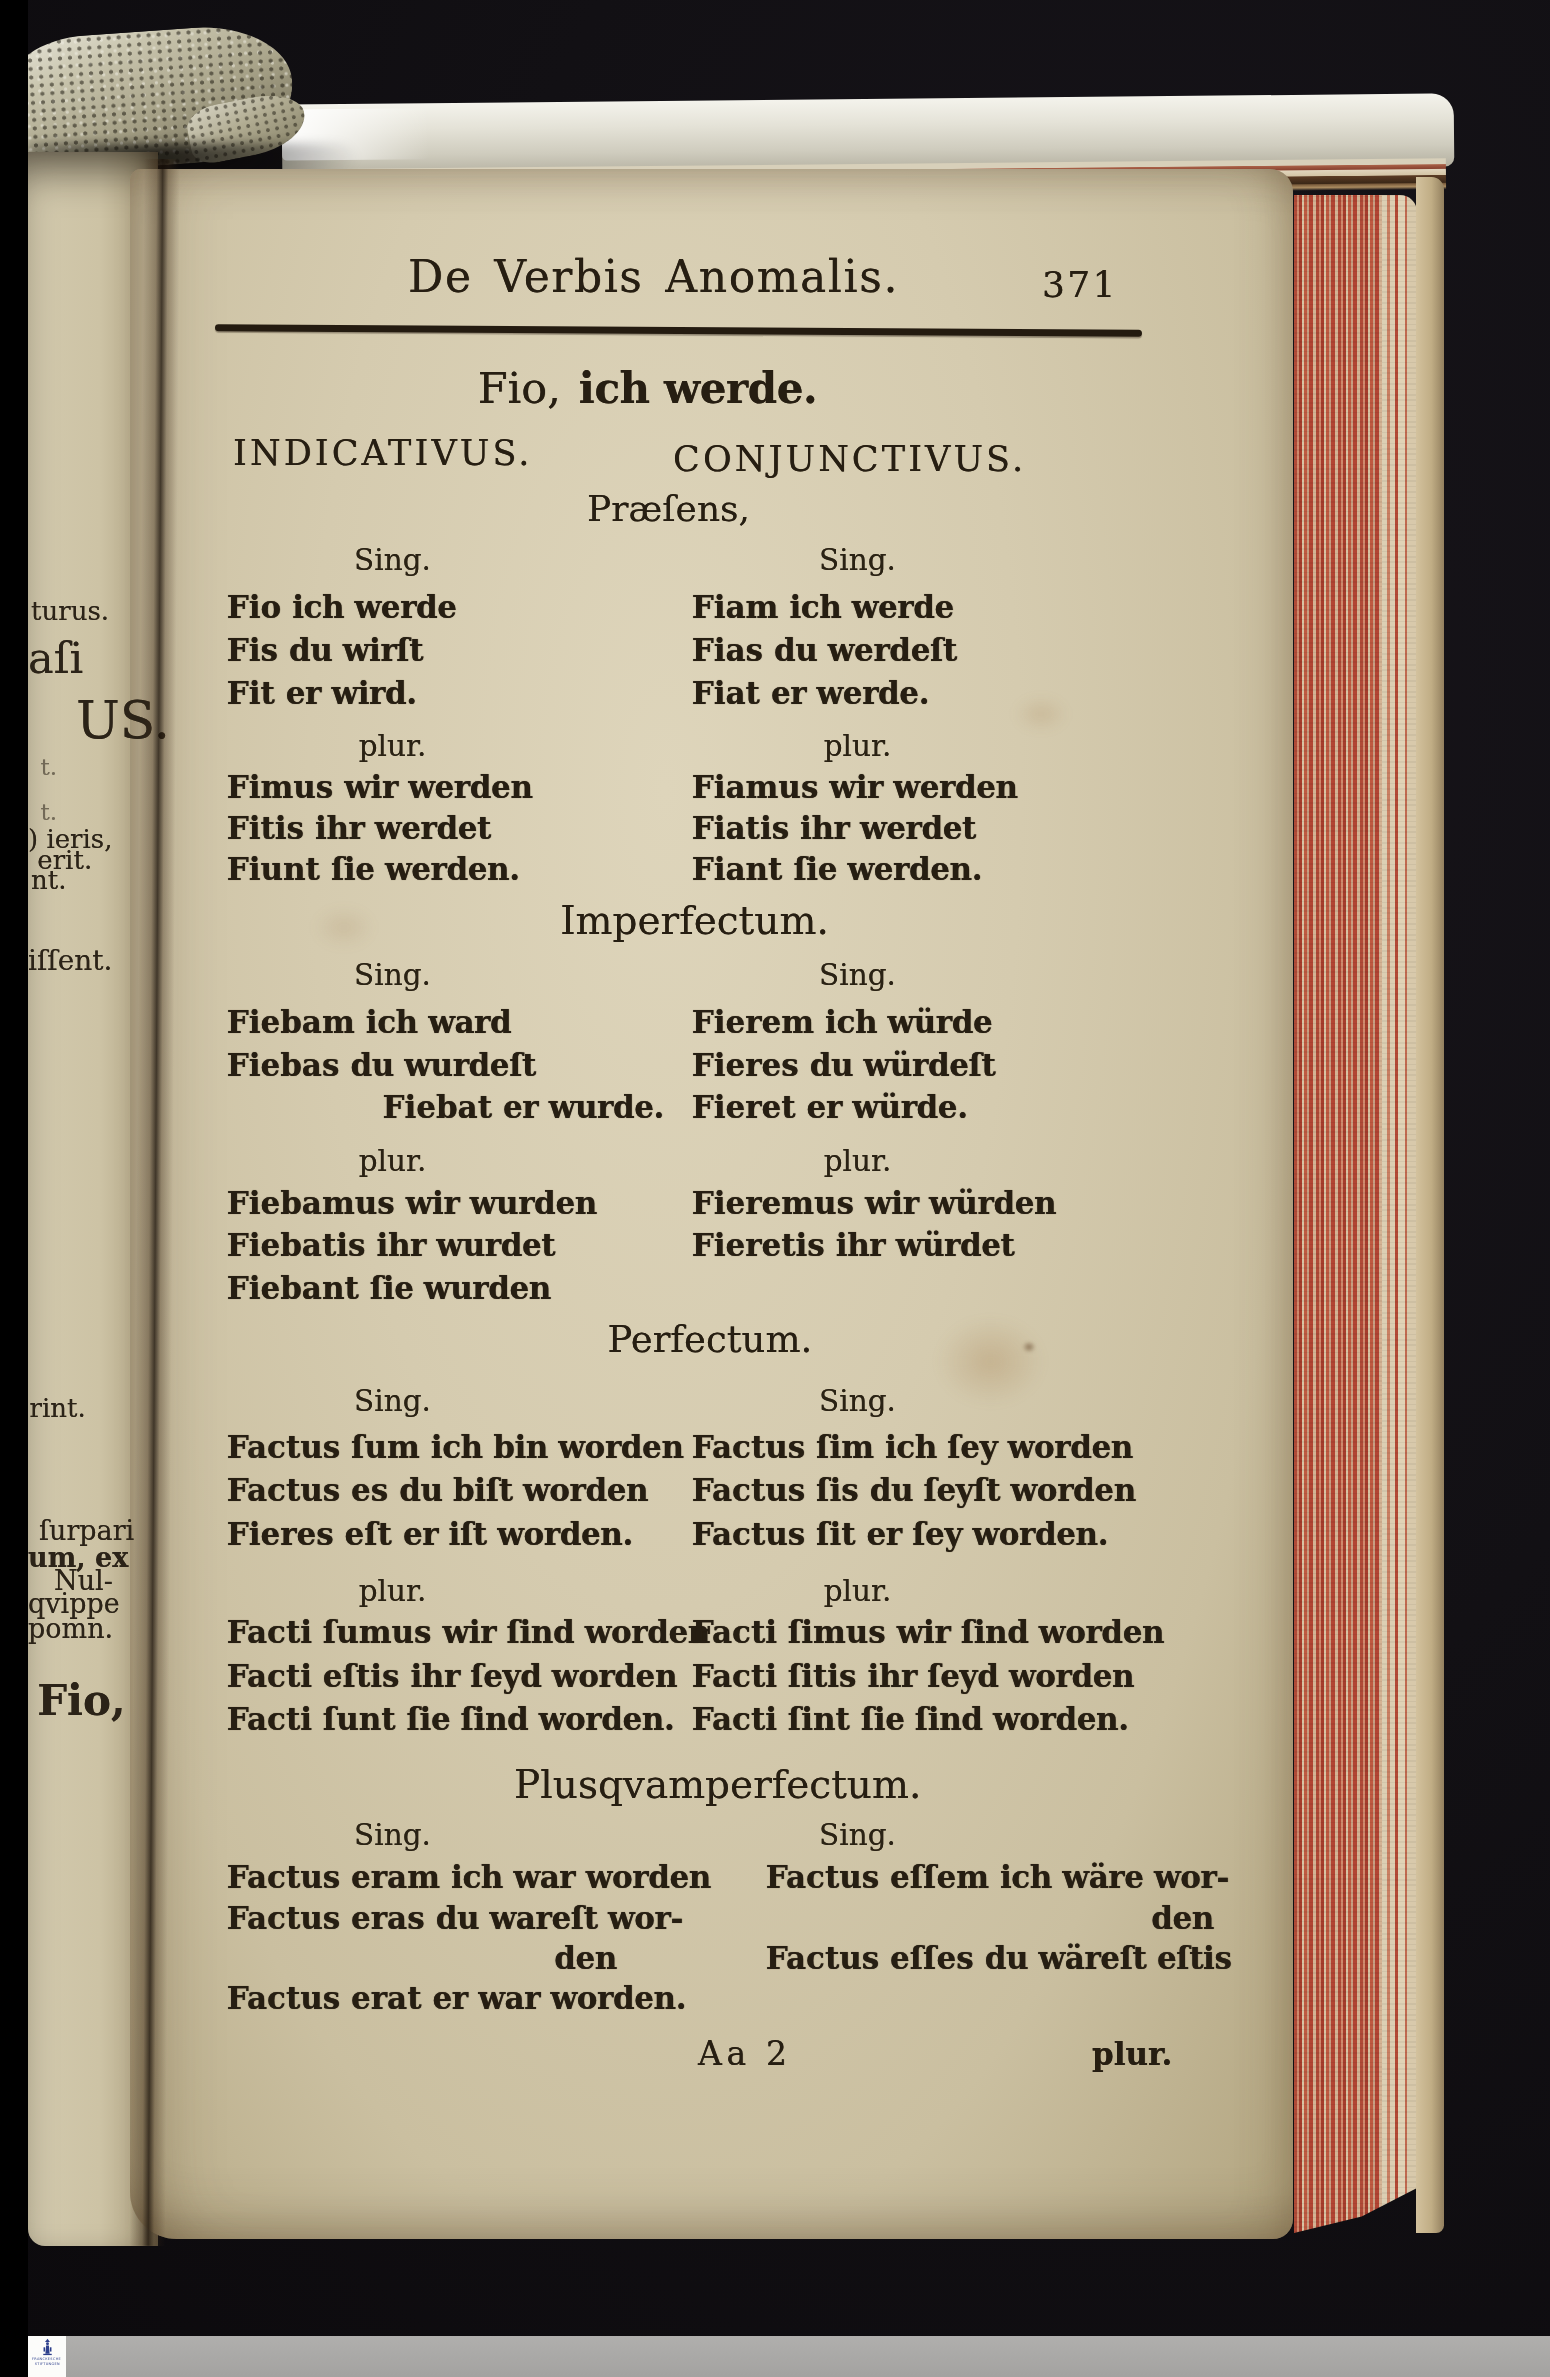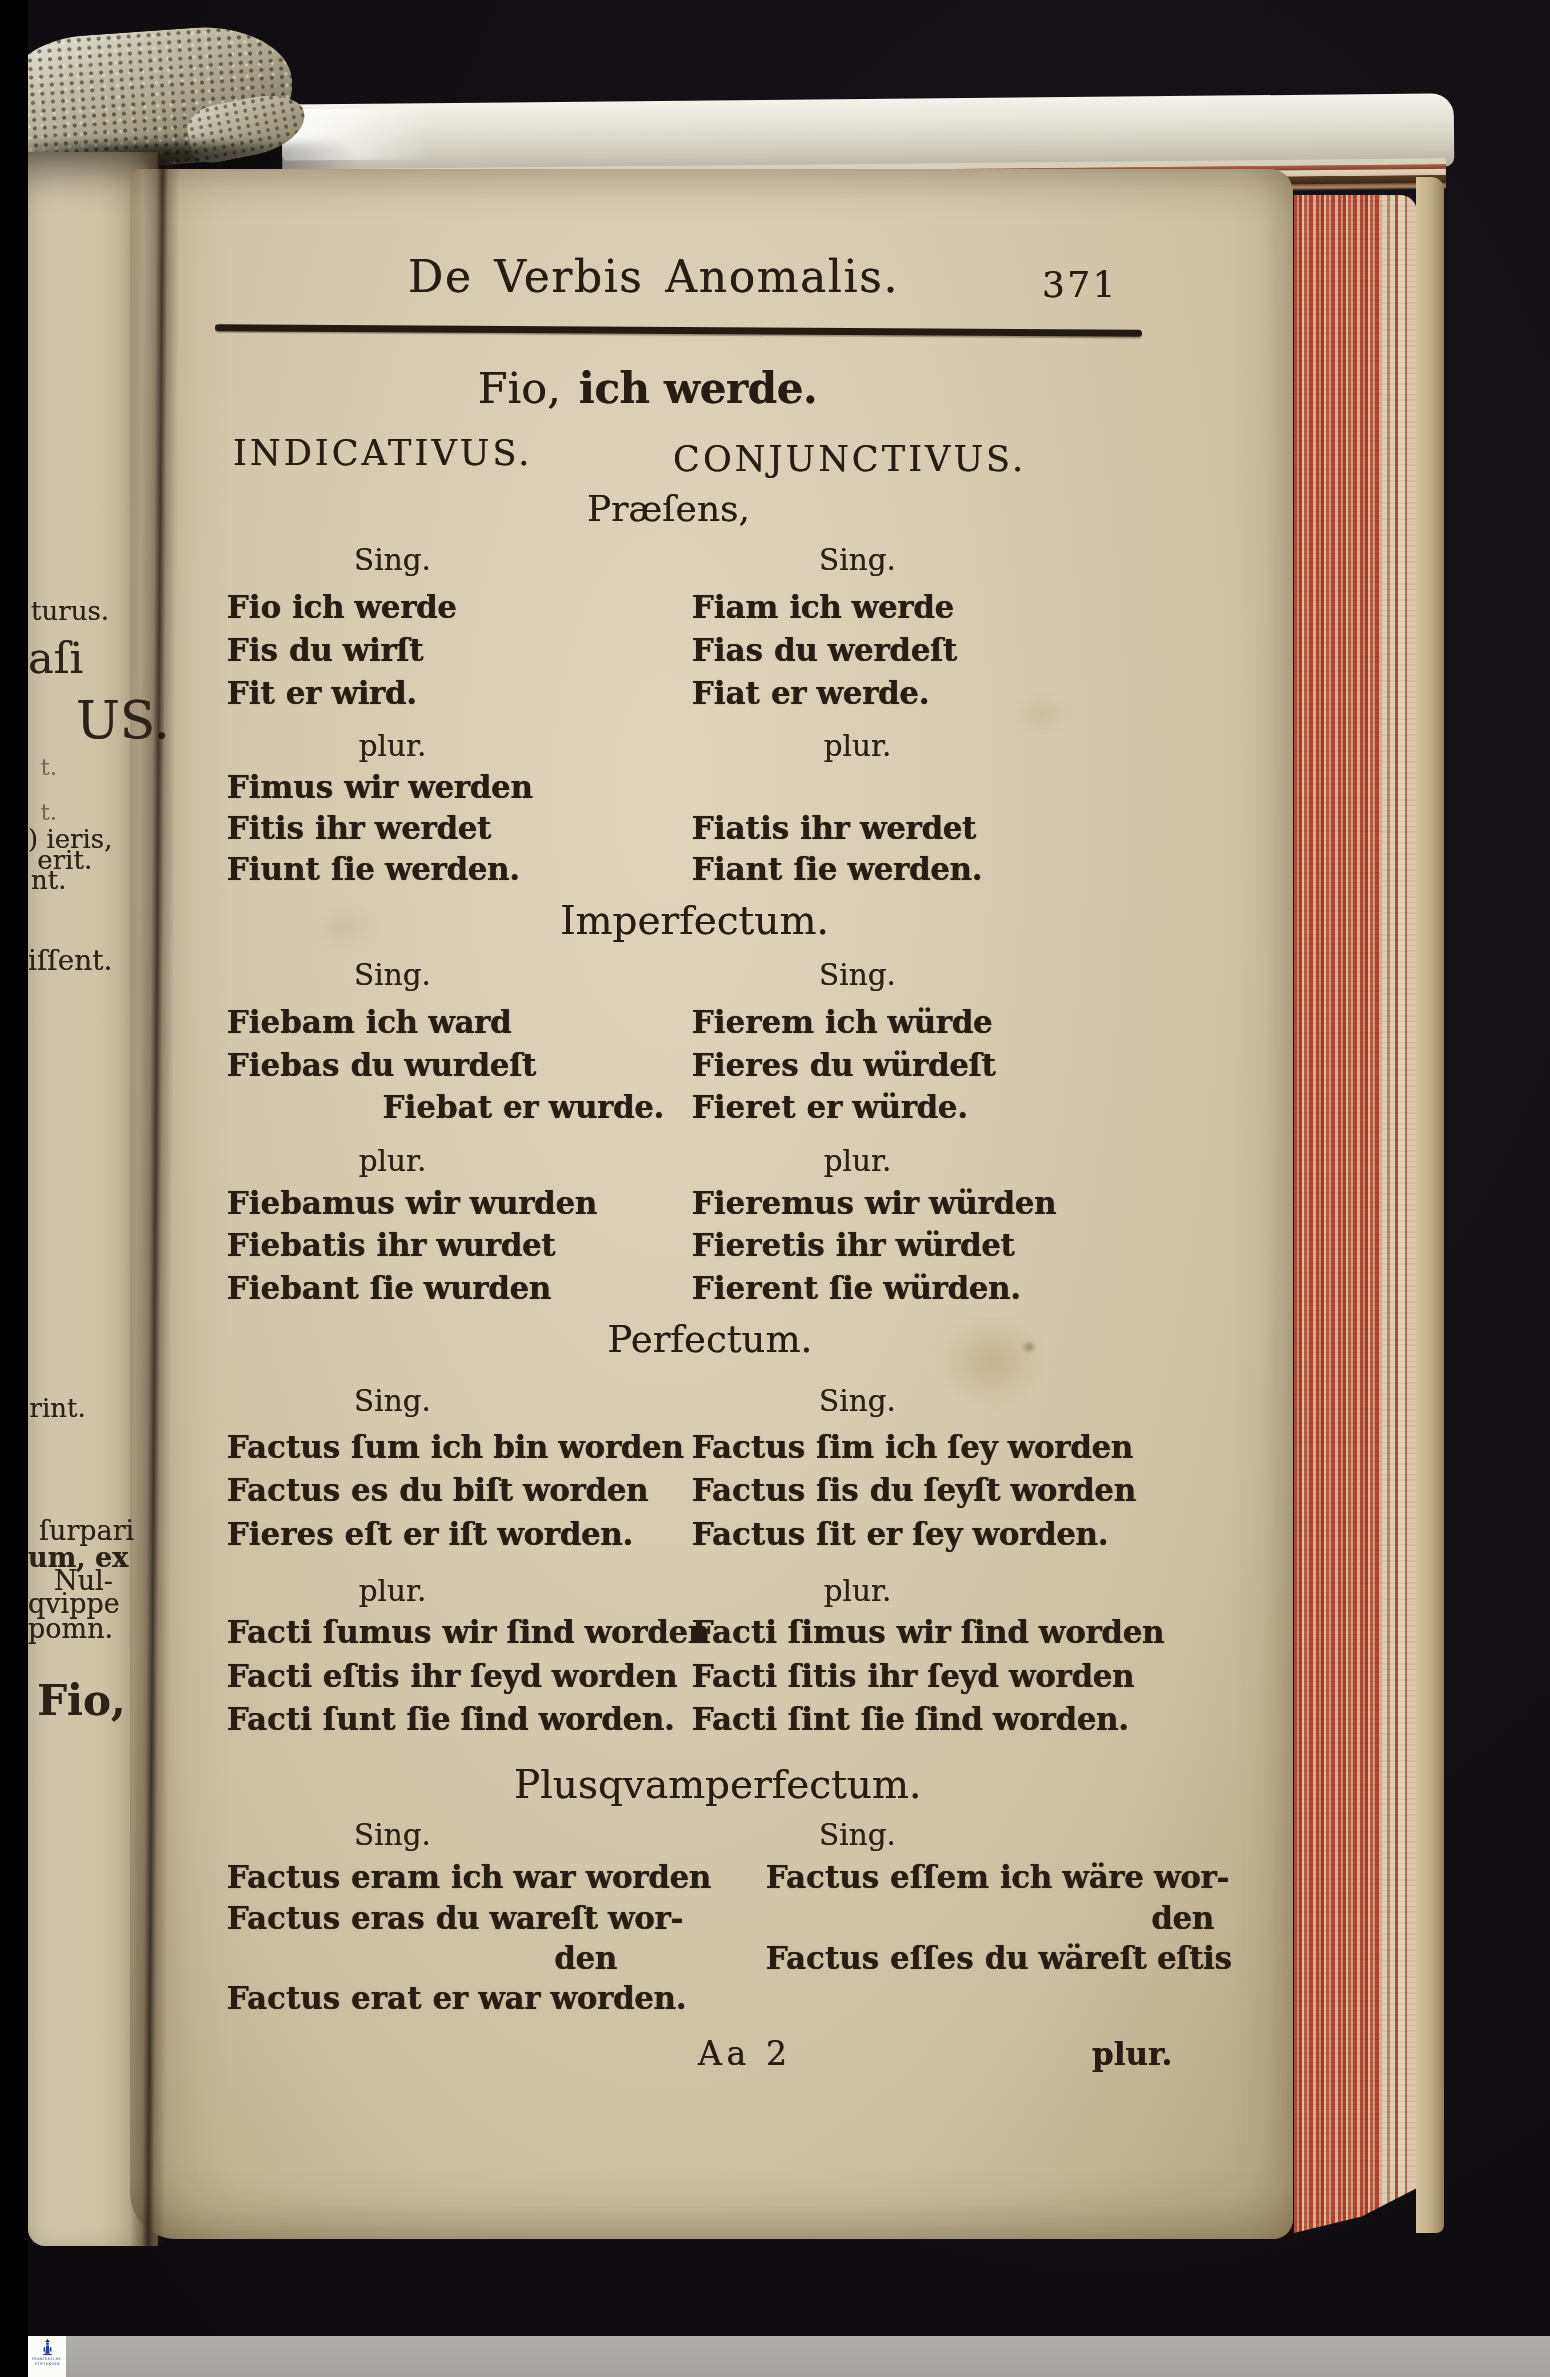--- a/index.html
+++ b/index.html
@@ -151,20 +151,21 @@
           <div class="row" style="top: 600px;"><span class="la">Fimus</span><span class="de">wir werden</span></div>
           <div class="row" style="top: 641px;"><span class="la">Fitis</span><span class="de">ihr werdet</span></div>
           <div class="row" style="top: 682px;"><span class="la">Fiunt</span><span class="de">ſie werden.</span></div>
         </div>
         <div class="col col-right" style="left: 557px; width: 589px;">
           <div class="num-label" style="top: 374px;">Sing.</div>
           <div class="row" style="top: 420px;"><span class="la">Fiam</span><span class="de">ich werde</span></div>
           <div class="row" style="top: 463px;"><span class="la">Fias</span><span class="de">du werdeſt</span></div>
           <div class="row" style="top: 506px;"><span class="la">Fiat</span><span class="de">er werde.</span></div>
           <div class="num-label" style="top: 560px;">plur.</div>
+          <div class="row" style="top: 600px;"><span class="la">Fiamus</span><span class="de">wir werden</span></div>
           <div class="row" style="top: 641px;"><span class="la">Fiatis</span><span class="de">ihr werdet</span></div>
           <div class="row" style="top: 682px;"><span class="la">Fiant</span><span class="de">ſie werden.</span></div>
         </div>
         <div class="sec-heading" style="top: 729px; font-size: 39px; transform: translateX(-17px);">Imperfectum.</div>
         <div class="col col-left" style="left: 92px; width: 442px;">
           <div class="num-label" style="top: 789px;">Sing.</div>
           <div class="row" style="top: 835px;"><span class="la">Fiebam</span><span class="de">ich ward</span></div>
           <div class="row" style="top: 878px;"><span class="la">Fiebas</span><span class="de">du wurdeſt</span></div>
           <div class="row" style="top: 920px; text-align: right;"><span class="la">Fiebat</span><span class="de">er wurde.</span></div>
           <div class="num-label" style="top: 975px;">plur.</div>
@@ -173,21 +174,20 @@
           <div class="row" style="top: 1101px;"><span class="la">Fiebant</span><span class="de">ſie wurden</span></div>
         </div>
         <div class="col col-right" style="left: 557px; width: 589px;">
           <div class="num-label" style="top: 789px;">Sing.</div>
           <div class="row" style="top: 835px;"><span class="la">Fierem</span><span class="de">ich würde</span></div>
           <div class="row" style="top: 878px;"><span class="la">Fieres</span><span class="de">du würdeſt</span></div>
           <div class="row" style="top: 920px;"><span class="la">Fieret</span><span class="de">er würde.</span></div>
           <div class="num-label" style="top: 975px;">plur.</div>
           <div class="row" style="top: 1016px;"><span class="la">Fieremus</span><span class="de">wir würden</span></div>
           <div class="row" style="top: 1058px;"><span class="la">Fieretis</span><span class="de">ihr würdet</span></div>
-          <div class="row" style="top: 1101px;"><span class="la">Fierent</span><span class="de">ſie würden.</span></div>
         </div>
         <div class="sec-heading" style="top: 1149px; font-size: 37px; transform: translateX(-1.6px);">Perfectum.</div>
         <div class="col col-left" style="left: 92px; width: 442px;">
           <div class="num-label" style="top: 1215px;">Sing.</div>
           <div class="row" style="top: 1260px;"><span class="la">Factus ſum</span><span class="de">ich bin worden</span></div>
           <div class="row" style="top: 1303px;"><span class="la">Factus es</span><span class="de">du biſt worden</span></div>
           <div class="row" style="top: 1347px;"><span class="la">Fieres eſt</span><span class="de">er iſt worden.</span></div>
           <div class="num-label" style="top: 1405px;">plur.</div>
           <div class="row" style="top: 1445px;"><span class="la">Facti ſumus</span><span class="de">wir ſind worden</span></div>
           <div class="row" style="top: 1489px;"><span class="la">Facti eſtis</span><span class="de">ihr ſeyd worden</span></div>

